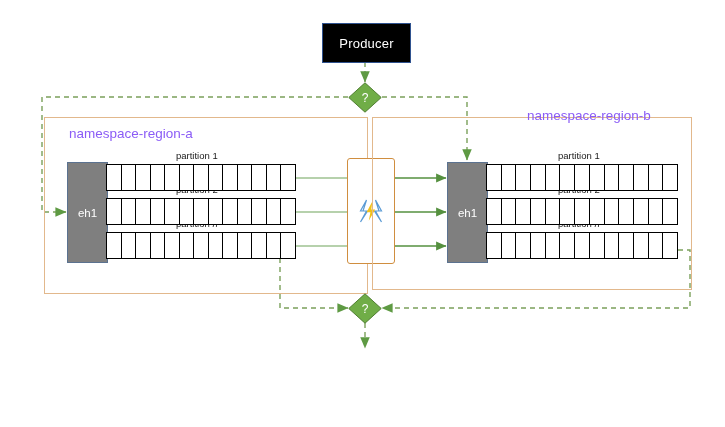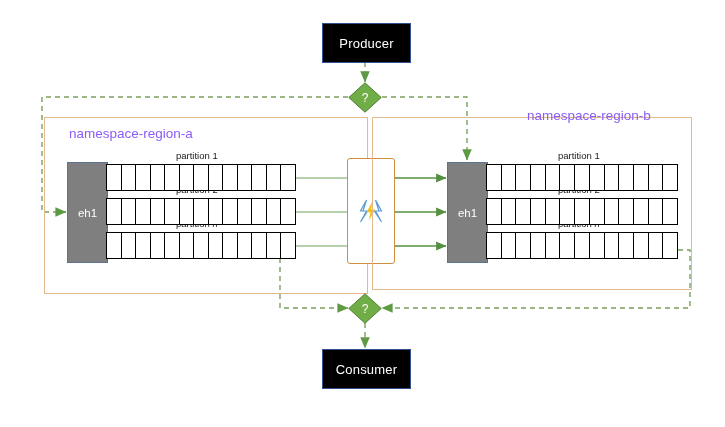--- a/index.html
+++ b/index.html
@@ -312,17 +312,14 @@
       <div class="partition-cell"></div>
     </div>
 
   <div class="diamond" style="left:348px; top:293px; width:34px; height:31px;">
     <svg width="34" height="31" viewBox="0 0 34 31" style="position:absolute;left:0;top:0;">
       <polygon points="17,0.8 33.2,15.5 17,30.2 0.8,15.5" fill="#70AD47" stroke="#507E32" stroke-width="1"></polygon>
     </svg>
     <span class="q">?</span>
   </div>
 
-  <div class="endpoint-box" style="left:322px; top:349px; width:87px; height:38px;">
-    <span>Consumer</span>
-  </div>
 
 </div>
 
 </body></html>

